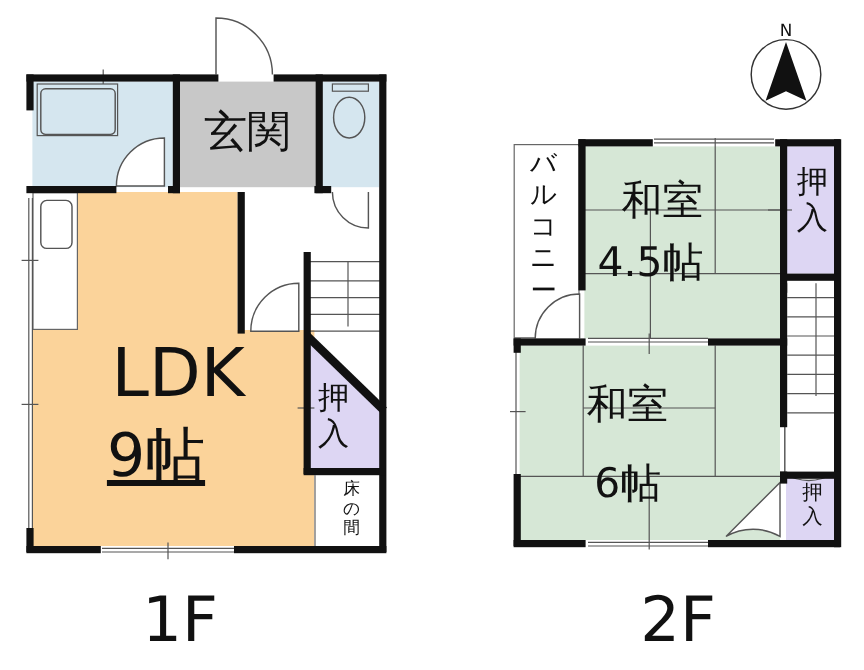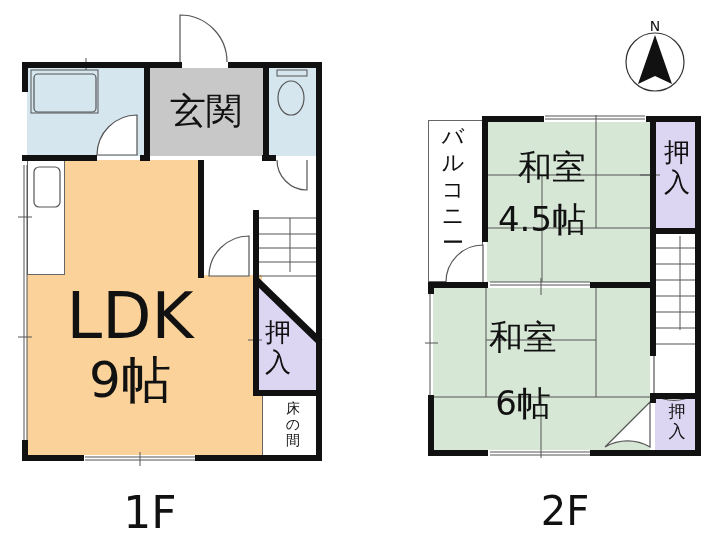--- a/index.html
+++ b/index.html
@@ -77,22 +77,22 @@
       <rect x="263" y="62" width="6" height="99"></rect>
       <rect x="198" y="160" width="6" height="118"></rect>
       <rect x="253" y="210" width="6" height="185"></rect>
       <rect x="253" y="390" width="68" height="6"></rect>
       <rect x="22" y="455" width="62" height="6"></rect>
       <rect x="195" y="455" width="127" height="6"></rect>
     </g>
   </svg>
 
   <div class="lbl" style="left:149px;top:90px;width:114px;font-size:36px;">玄関</div>
-  <div class="lbl" style="left:40px;top:280px;width:180px;font-size:64px;">LDK</div>
-  <div class="lbl" style="left:40px;top:352px;width:180px;font-size:50px;">9帖</div>
+  <div class="lbl" style="left:24px;top:280px;width:180px;font-size:56px;text-align:right;">LDK</div>
+  <div class="lbl" style="left:40px;top:352px;width:180px;font-size:50px;text-decoration:underline;">9帖</div>
   <div class="lbl" style="left:258px;top:318px;width:40px;font-size:26px;">押
 入</div>
   <div class="lbl" style="left:276px;top:400px;width:34px;font-size:14px;">床
 の
 間</div>
 </div>
 
 <div>
   <div class="room" style="left:428px;top:120px;width:55px;height:162px;background:#fff;border:1px solid #666;box-sizing:border-box;"></div>
   <div class="room" style="left:487px;top:122px;width:163px;height:160px;background:#d6e7d6;"></div>
@@ -178,14 +178,14 @@
   <div class="lbl" style="left:487px;top:148px;width:130px;font-size:34px;">和室</div>
   <div class="lbl" style="left:477px;top:200px;width:130px;font-size:34px;">4.5帖</div>
   <div class="lbl" style="left:655px;top:138px;width:44px;font-size:26px;">押
 入</div>
   <div class="lbl" style="left:468px;top:318px;width:110px;font-size:34px;">和室</div>
   <div class="lbl" style="left:468px;top:384px;width:110px;font-size:34px;">6帖</div>
   <div class="lbl" style="left:655px;top:402px;width:44px;font-size:17px;">押
 入</div>
 </div>
 
-<div class="lbl" style="left:110px;top:488px;width:80px;font-size:44px;">1F</div>
-<div class="lbl" style="left:525px;top:488px;width:80px;font-size:40px;">2F</div>
+<div class="lbl" style="left:110px;top:488px;width:80px;font-size:52px;">1F</div>
+<div class="lbl" style="left:525px;top:488px;width:80px;font-size:52px;">2F</div>
 
 </body></html>

